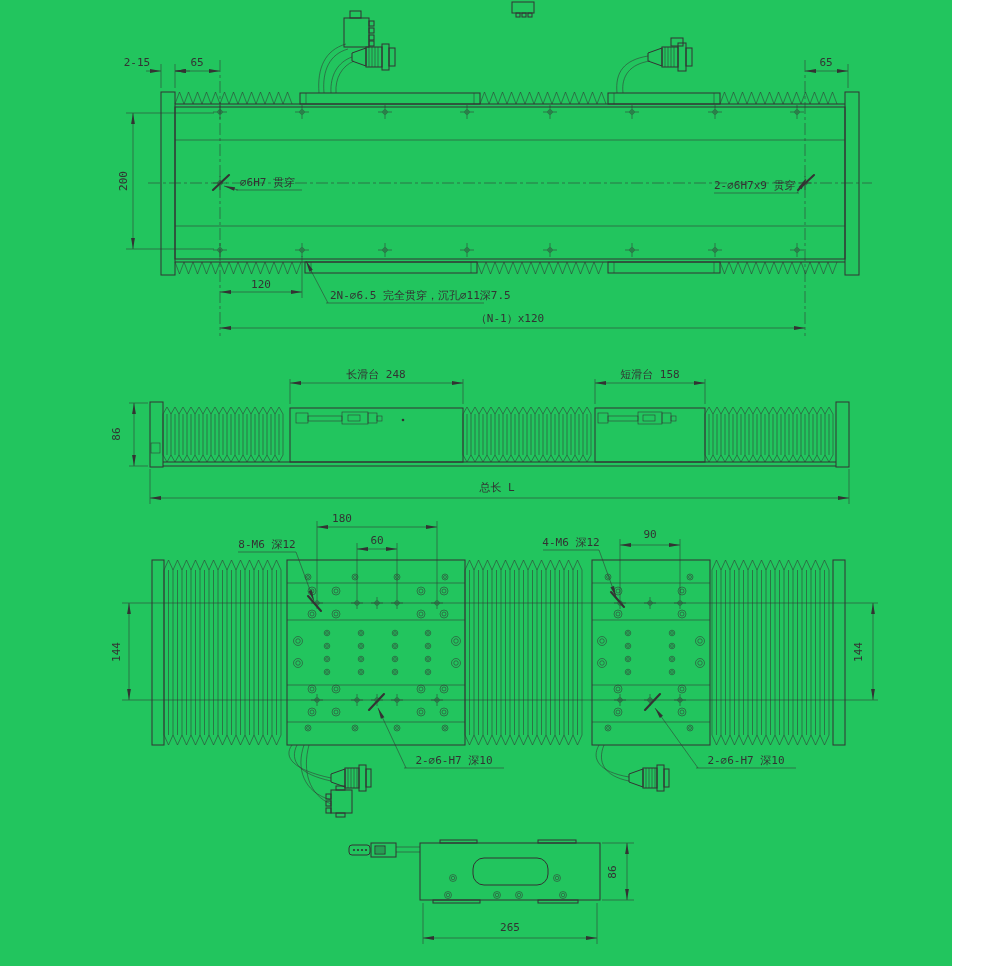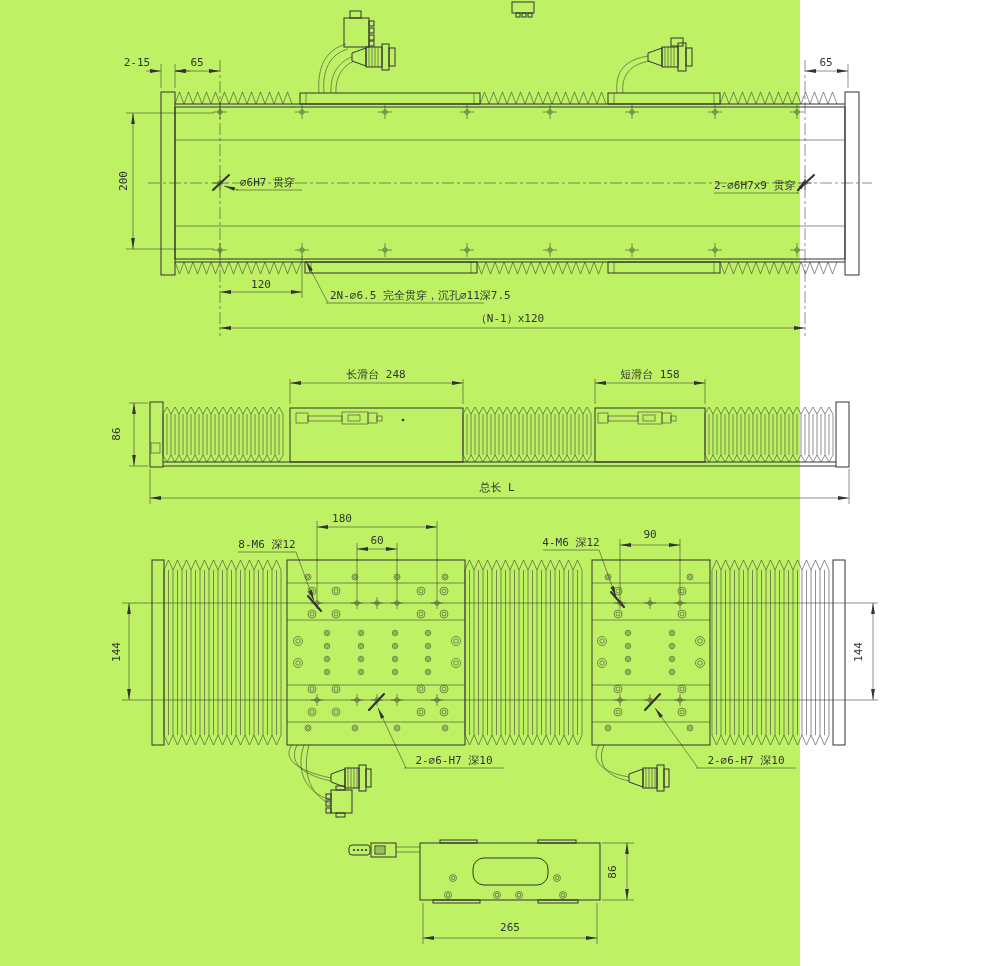--- a/index.html
+++ b/index.html
@@ -1,16 +1,16 @@
 <!DOCTYPE html>
 <html><head>
 <meta charset="utf-8">
 <style>
   html,body{margin:0;padding:0;background:#ffffff;}
-  #stage{width:800px;height:966px;background:#bef264;position:relative;}
+  #stage{width:952px;height:966px;background:#22c55e;position:relative;}
   svg{display:block;}
   .s{stroke:#333;stroke-width:1;fill:none;}
   .t{stroke:#333;stroke-width:.55;fill:none;}
   .cl{stroke:#333;stroke-width:.55;fill:none;stroke-dasharray:12 3 3 3;}
   .th2{stroke:#333;stroke-width:2.1;fill:none;stroke-linecap:round;}
   .fdot{fill:#333;stroke:none;}
   text{fill:#333;font-family:"DejaVu Sans Mono","DejaVu Sans",sans-serif;font-size:11px;stroke:none;}
 </style>
 </head>
 <body>

